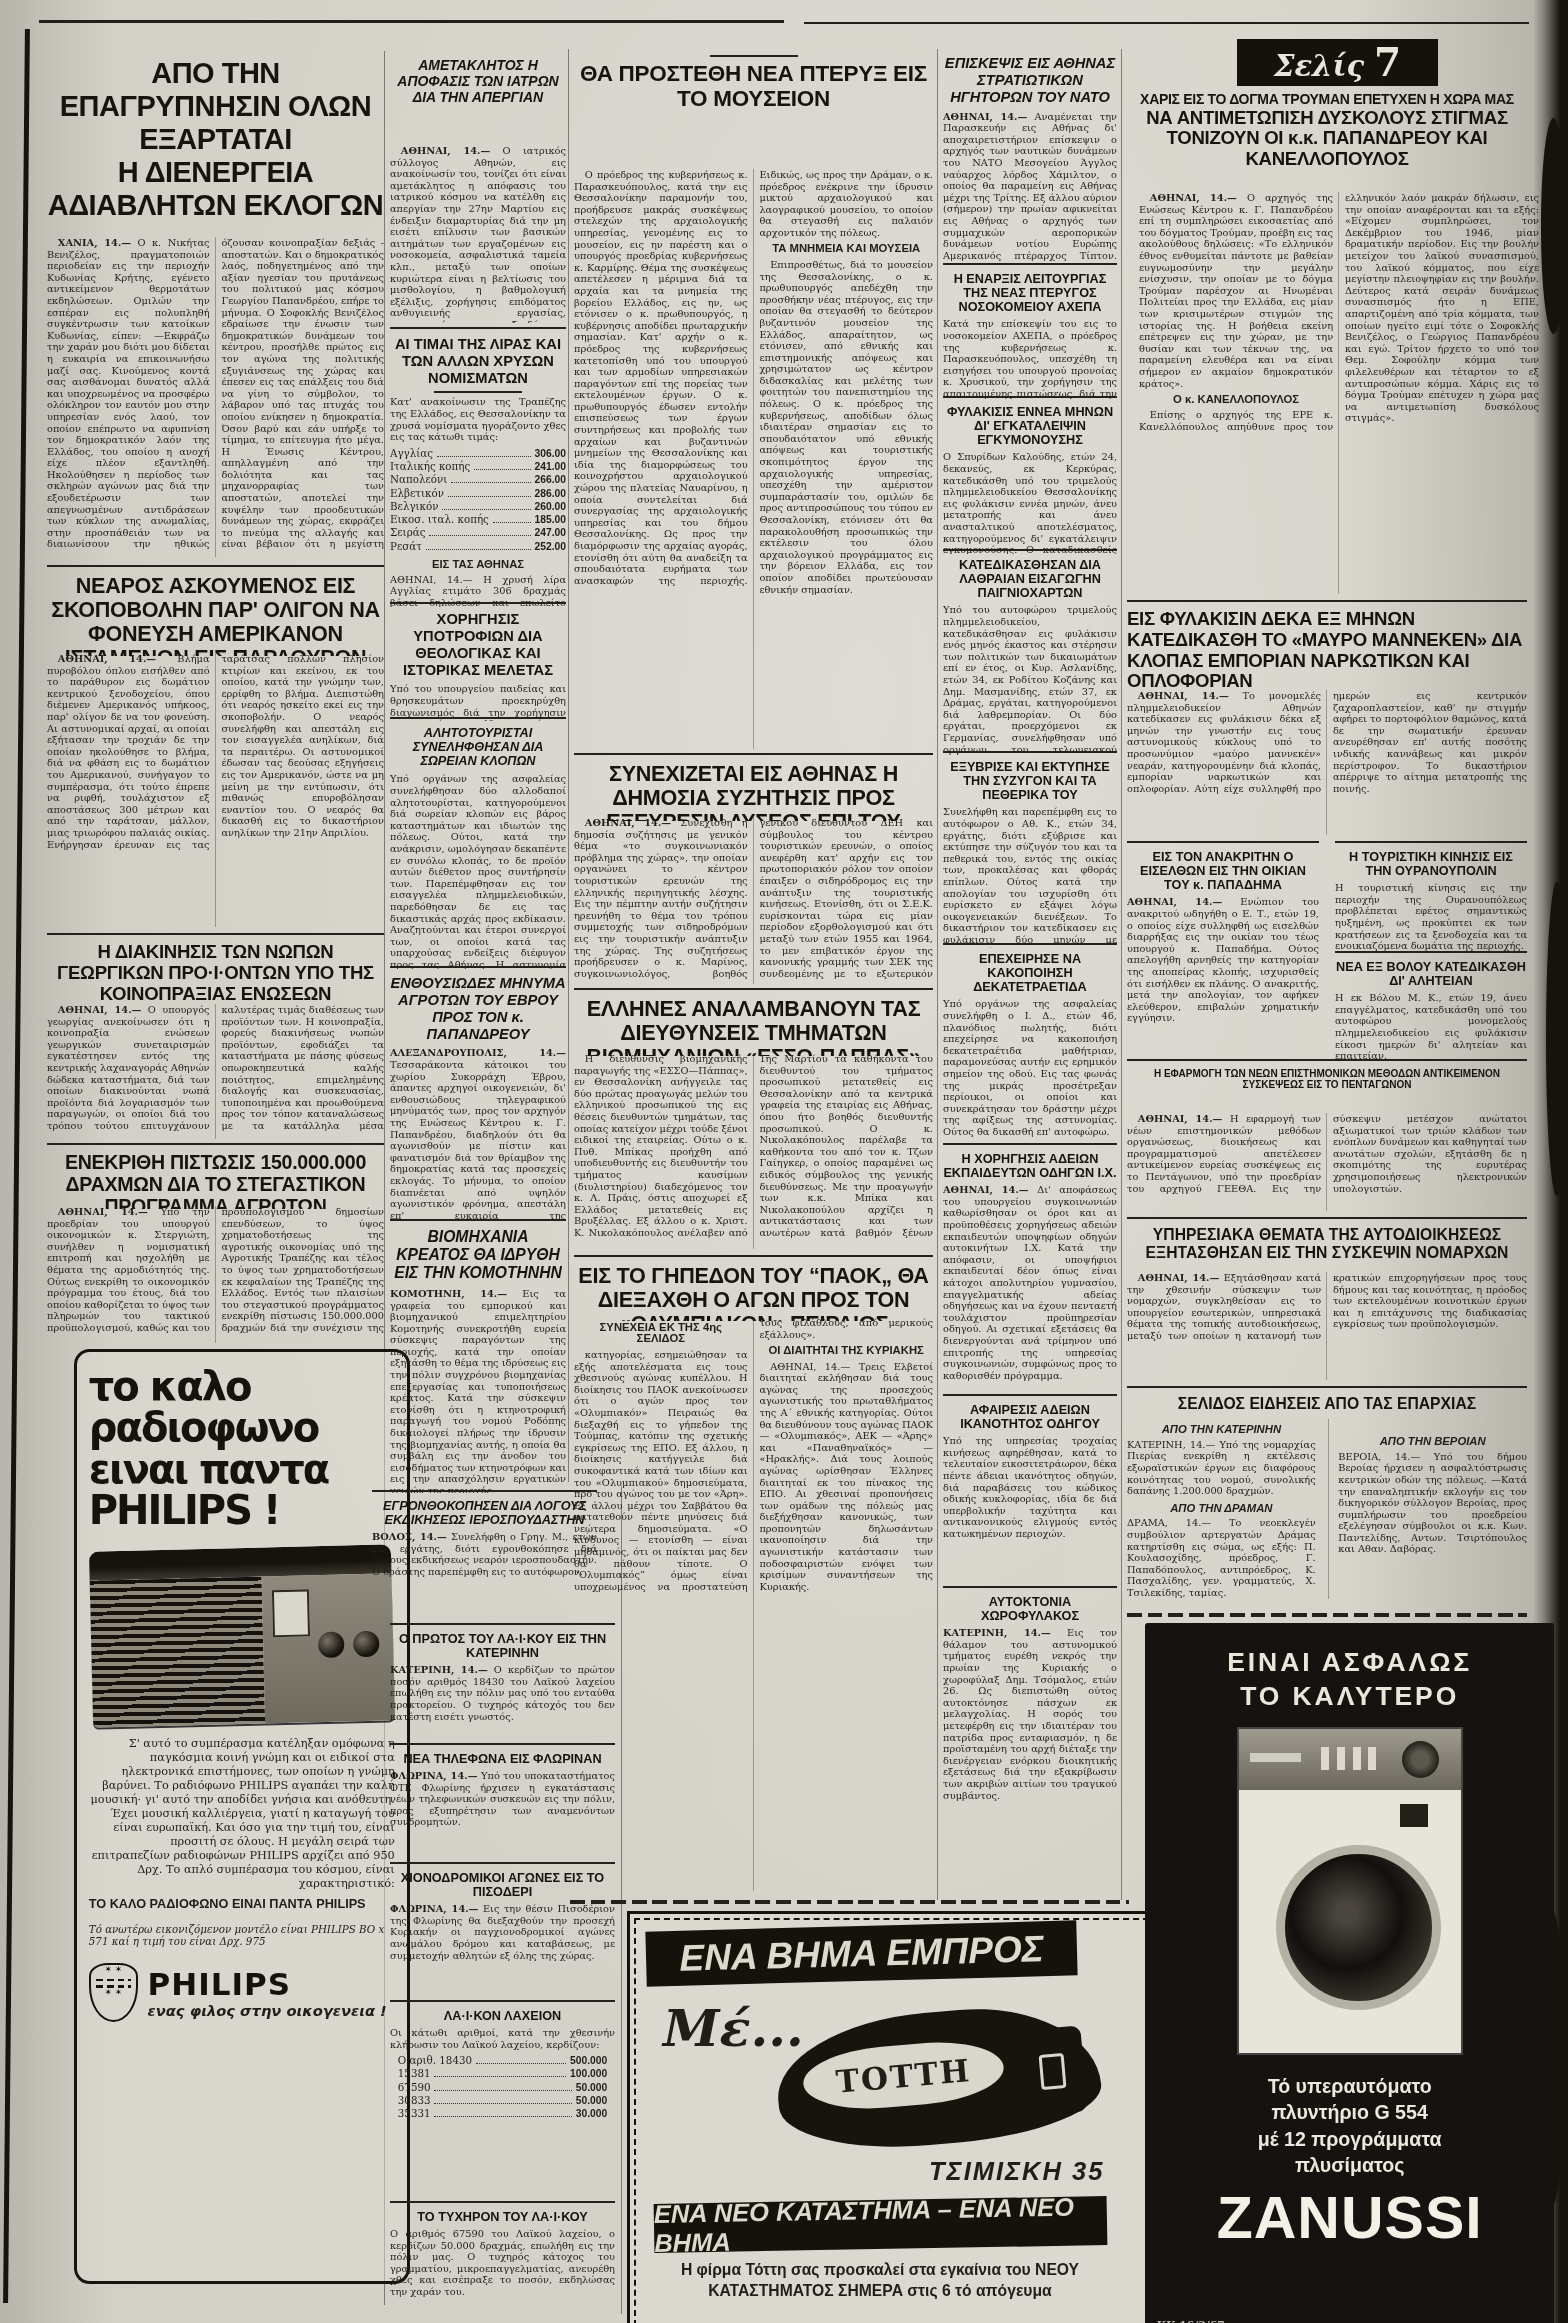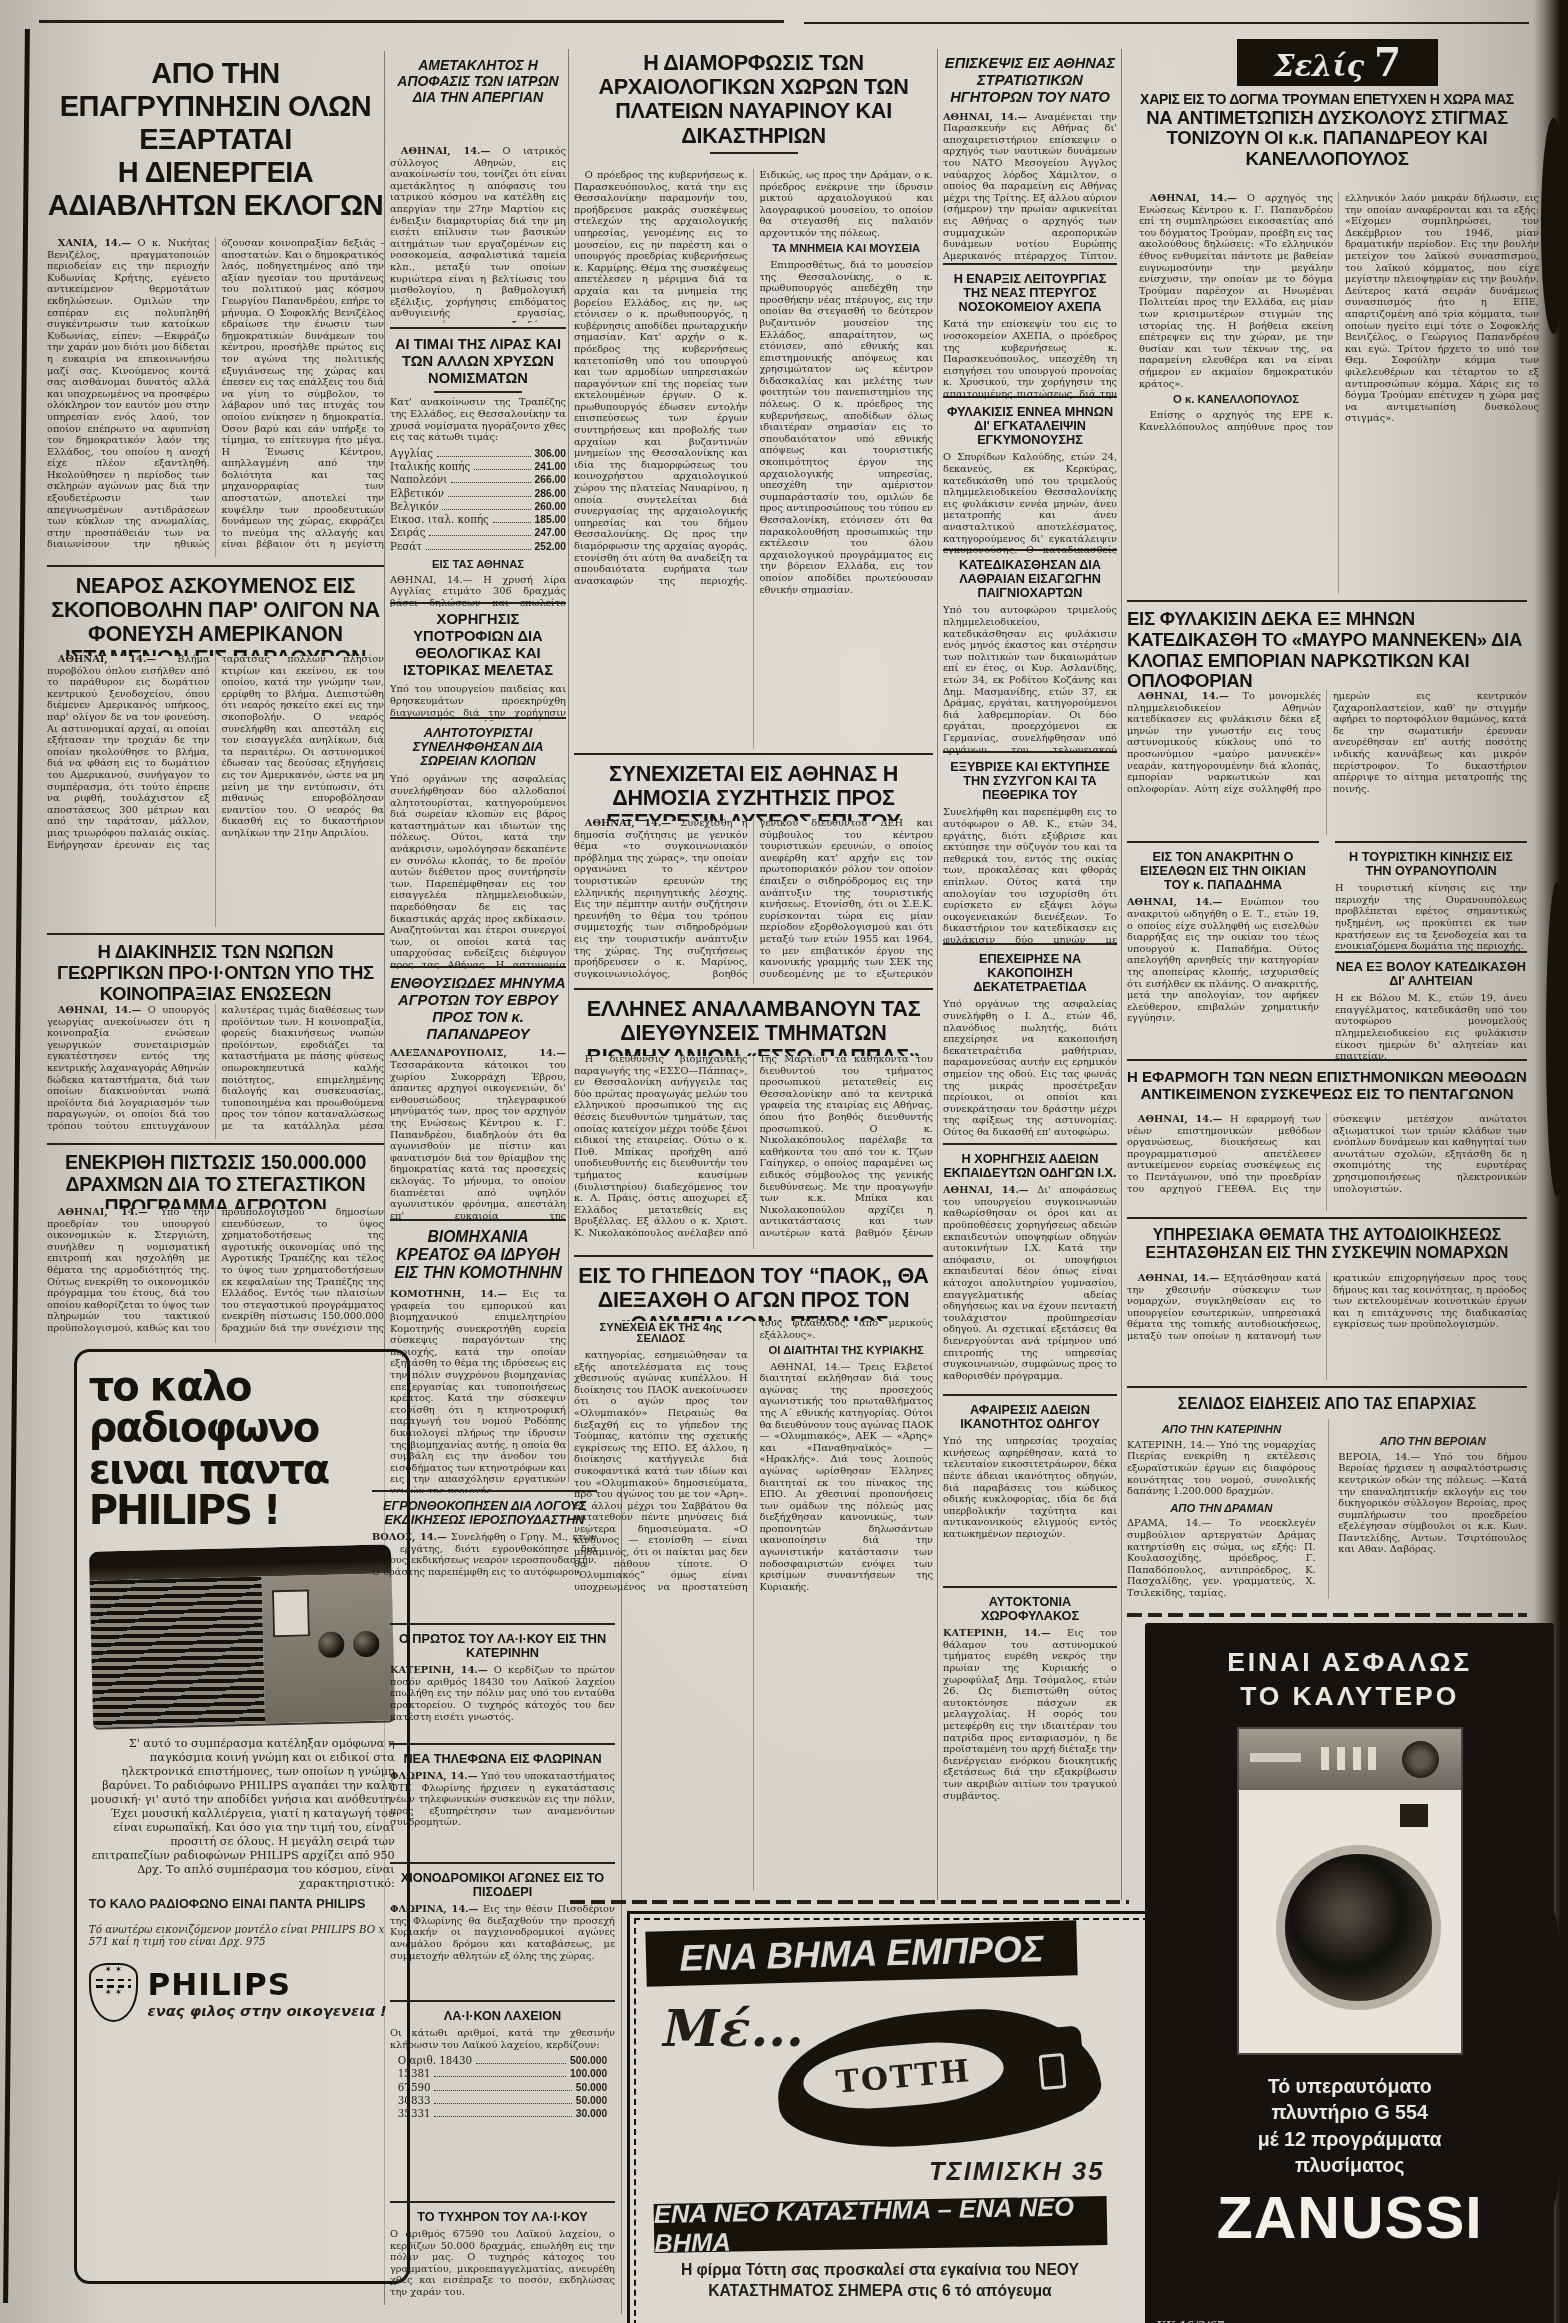--- a/index.html
+++ b/index.html
@@ -277,21 +277,20 @@
       </div>
   </div>
 </section>
 
 <section class="art topline" style="left:390px;top:2201px;width:225px;height:118px">
   <div class="h4">ΤΟ ΤΥΧΗΡΟΝ ΤΟΥ ΛΑ·Ι·ΚΟΥ</div>
   <div class="bd" style="margin-top:3.9px">Ο αριθμός 67590 του Λαϊκού λαχείου, ο κερδίζων 50.000 δραχμάς, επωλήθη εις την πόλιν μας. Ο τυχηρός κάτοχος του γραμματίου, μικροεπαγγελματίας, ανευρέθη χθες και εισέπραξε το ποσόν, εκδηλώσας την χαράν του.</div>
 </section>
 
 <section class="art" style="left:574px;top:51px;width:359px;height:110px">
-  <div class="h2" style="font-size:21.6px">Η ΔΙΑΜΟΡΦΩΣΙΣ ΤΩΝ ΑΡΧΑΙΟΛΟΓΙΚΩΝ ΧΩΡΩΝ ΤΩΝ ΠΛΑΤΕΙΩΝ ΝΑΥΑΡΙΝΟΥ ΚΑΙ ΔΙΚΑΣΤΗΡΙΩΝ</div>
   <div class="mini"></div>
   <div class="h2" style="font-size:22.5px">ΘΑ ΠΡΟΣΤΕΘΗ ΝΕΑ ΠΤΕΡΥΞ ΕΙΣ ΤΟ ΜΟΥΣΕΙΟΝ</div>
 </section>
 <section class="art bd c2" style="left:574px;top:169px;width:359px;height:580px">
   <p>Ο πρόεδρος της κυβερνήσεως κ. Παρασκευόπουλος, κατά την εις Θεσσαλονίκην παραμονήν του, προήδρευσε μακράς συσκέψεως στελεχών της αρχαιολογικής υπηρεσίας, γενομένης εις το μουσείον, εις ην παρέστη και ο υπουργός προεδρίας κυβερνήσεως κ. Καρμίρης. Θέμα της συσκέψεως απετέλεσεν η μέριμνα διά τα αρχαία και τα μνημεία της βορείου Ελλάδος, εις ην, ως ετόνισεν ο κ. πρωθυπουργός, η κυβέρνησις αποδίδει πρωταρχικήν σημασίαν. Κατ' αρχήν ο κ. πρόεδρος της κυβερνήσεως κατετοπίσθη υπό του υπουργού και των αρμοδίων υπηρεσιακών παραγόντων επί της πορείας των εκτελουμένων έργων. Ο κ. πρωθυπουργός έδωσεν εντολήν επισπεύσεως των έργων συντηρήσεως και προβολής των αρχαίων και βυζαντινών μνημείων της Θεσσαλονίκης και ιδία της διαμορφώσεως του κοινοχρήστου αρχαιολογικού χώρου της πλατείας Ναυαρίνου, η οποία συντελείται διά συνεργασίας της αρχαιολογικής υπηρεσίας και του δήμου Θεσσαλονίκης. Ως προς την διαμόρφωσιν της αρχαίας αγοράς, ετονίσθη ότι αύτη θα αναδείξη τα σπουδαιότατα ευρήματα των ανασκαφών της περιοχής. Ειδικώς, ως προς την Δράμαν, ο κ. πρόεδρος ενέκρινε την ίδρυσιν μικτού αρχαιολογικού και λαογραφικού μουσείου, το οποίον θα στεγασθή εις παλαιόν αρχοντικόν της πόλεως.</p>
   <div class="subh">ΤΑ ΜΝΗΜΕΙΑ ΚΑΙ ΜΟΥΣΕΙΑ</div>
   <p>Επιπροσθέτως, διά το μουσείον της Θεσσαλονίκης, ο κ. πρωθυπουργός απεδέχθη την προσθήκην νέας πτέρυγος, εις την οποίαν θα στεγασθή το δεύτερον βυζαντινόν μουσείον της Ελλάδος, απαραίτητον, ως ετόνισεν, από εθνικής και επιστημονικής απόψεως και χρησιμώτατον ως κέντρον διδασκαλίας και μελέτης των φοιτητών του πανεπιστημίου της πόλεως. Ο κ. πρόεδρος της κυβερνήσεως, αποδίδων όλως ιδιαιτέραν σημασίαν εις το σπουδαιότατον υπό εθνικής απόψεως και τουριστικής σκοπιμότητος έργον της αρχαιολογικής υπηρεσίας, υπεσχέθη την αμέριστον συμπαράστασίν του, ομιλών δε προς αντιπροσώπους του τύπου εν Θεσσαλονίκη, ετόνισεν ότι θα παρακολουθήση προσωπικώς την εκτέλεσιν του όλου αρχαιολογικού προγράμματος εις την βόρειον Ελλάδα, εις τον οποίον αποδίδει πρωτεύουσαν εθνικήν σημασίαν.</p>
 </section>
 
 <section class="art topline" style="left:574px;top:753px;width:359px;height:59px">
@@ -406,21 +405,21 @@
 <section class="art topline" style="left:1335px;top:841px;width:192px;height:106px">
   <div class="h4">Η ΤΟΥΡΙΣΤΙΚΗ ΚΙΝΗΣΙΣ ΕΙΣ ΤΗΝ ΟΥΡΑΝΟΥΠΟΛΙΝ</div>
   <div class="bd" style="margin-top:3.9px">Η τουριστική κίνησις εις την περιοχήν της Ουρανουπόλεως προβλέπεται εφέτος σημαντικώς ηυξημένη, ως προκύπτει εκ των κρατήσεων εις τα ξενοδοχεία και τα ενοικιαζόμενα δωμάτια της περιοχής.</div>
 </section>
 <section class="art topline" style="left:1335px;top:951px;width:192px;height:104px">
   <div class="h4">ΝΕΑ ΕΞ ΒΟΛΟΥ ΚΑΤΕΔΙΚΑΣΘΗ ΔΙ' ΑΛΗΤΕΙΑΝ</div>
   <div class="bd" style="margin-top:3.9px">Η εκ Βόλου Μ. Κ., ετών 19, άνευ επαγγέλματος, κατεδικάσθη υπό του αυτοφώρου μονομελούς πλημμελειοδικείου εις φυλάκισιν είκοσι ημερών δι' αλητείαν και επαιτείαν.</div>
 </section>
 
 <section class="art topline" style="left:1127px;top:1059px;width:400px;height:51px">
-  <div class="h3" style="font-size:15px">Η ΕΦΑΡΜΟΓΗ ΤΩΝ ΝΕΩΝ ΕΠΙΣΤΗΜΟΝΙΚΩΝ ΜΕΘΟΔΩΝ ΑΝΤΙΚΕΙΜΕΝΟΝ ΣΥΣΚΕΨΕΩΣ ΕΙΣ ΤΟ ΠΕΝΤΑΓΩΝΟΝ</div>
+  <div class="h3" style="font-size:10px">Η ΕΦΑΡΜΟΓΗ ΤΩΝ ΝΕΩΝ ΕΠΙΣΤΗΜΟΝΙΚΩΝ ΜΕΘΟΔΩΝ ΑΝΤΙΚΕΙΜΕΝΟΝ ΣΥΣΚΕΨΕΩΣ ΕΙΣ ΤΟ ΠΕΝΤΑΓΩΝΟΝ</div>
 </section>
 <section class="art bd c2" style="left:1127px;top:1113px;width:400px;height:98px">
   <p><span class="dl">ΑΘΗΝΑΙ, 14.—</span> <span>Η εφαρμογή των νέων επιστημονικών μεθόδων οργανώσεως, διοικήσεως και προγραμματισμού απετέλεσεν αντικείμενον ευρείας συσκέψεως εις το Πεντάγωνον, υπό την προεδρίαν του αρχηγού ΓΕΕΘΑ. Εις την σύσκεψιν μετέσχον ανώτατοι αξιωματικοί των τριών κλάδων των ενόπλων δυνάμεων και καθηγηταί των ανωτάτων σχολών, εξητάσθη δε η σκοπιμότης της ευρυτέρας χρησιμοποιήσεως ηλεκτρονικών υπολογιστών.</span></p>
 </section>
 
 <section class="art topline" style="left:1127px;top:1217px;width:400px;height:51px">
   <div class="h3" style="font-size:15.7px">ΥΠΗΡΕΣΙΑΚΑ ΘΕΜΑΤΑ ΤΗΣ ΑΥΤΟΔΙΟΙΚΗΣΕΩΣ ΕΞΗΤΑΣΘΗΣΑΝ ΕΙΣ ΤΗΝ ΣΥΣΚΕΨΙΝ ΝΟΜΑΡΧΩΝ</div>
 </section>
 <section class="art bd c2" style="left:1127px;top:1272px;width:400px;height:108px">
   <p><span class="dl">ΑΘΗΝΑΙ, 14.—</span> <span>Εξητάσθησαν κατά την χθεσινήν σύσκεψιν των νομαρχών, συγκληθείσαν εις το υπουργείον εσωτερικών, υπηρεσιακά θέματα της τοπικής αυτοδιοικήσεως, μεταξύ των οποίων η κατανομή των κρατικών επιχορηγήσεων προς τους δήμους και τας κοινότητας, η πρόοδος των εκτελουμένων κοινοτικών έργων και η επιτάχυνσις της διαδικασίας εγκρίσεως των προϋπολογισμών.</span></p>

